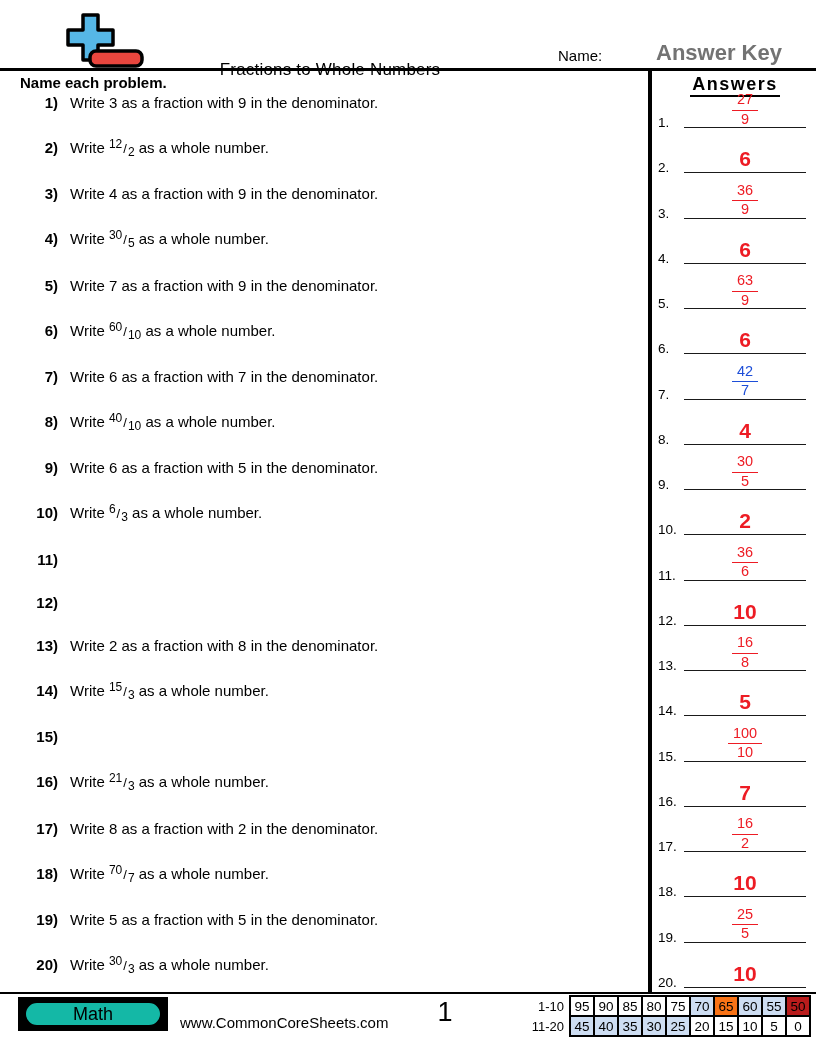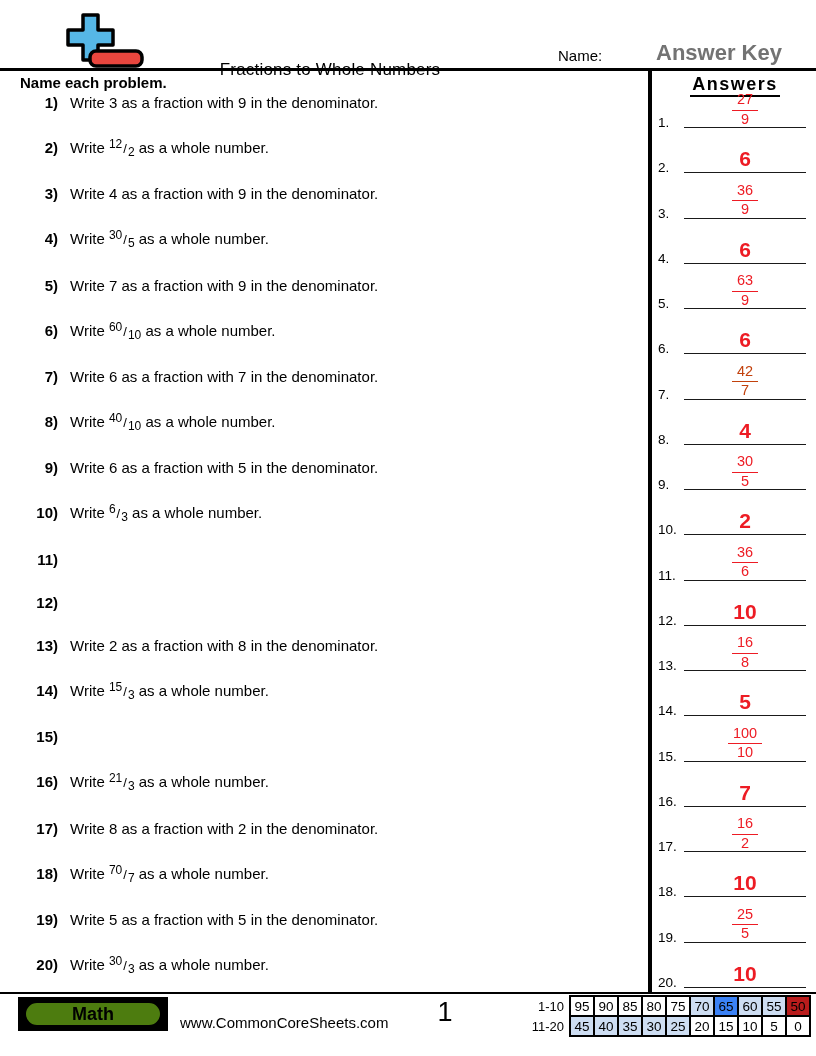--- a/index.html
+++ b/index.html
@@ -73,23 +73,23 @@
   .pfrac .slash { font-size:13px; padding:0 1px; }
   .pfrac sub { font-size:12px; vertical-align:-3px; }
 
   
   .footer-rule { position:absolute; left:0; top:992px; width:816px; height:2px; background:#000; }
   .subject-badge {
     position:absolute; left:18px; top:997px; width:150px; height:34px;
     background:#000; display:flex; align-items:center; justify-content:center;
   }
   .subject-badge .pill {
-    width:138px; height:26px; background:#4d7c0f; border:2.5px solid #000; border-radius:14px;
+    width:138px; height:26px; background:#14b8a6; border:2.5px solid #000; border-radius:14px;
     display:flex; align-items:center; justify-content:center;
-    font-size:18px; font-weight:bold;
+    font-size:18px; font-weight:normal;
   }
   .website { position:absolute; left:180px; top:1014px; font-size:15px; }
   .page-number { position:absolute; left:400px; top:997px; width:90px; text-align:center; font-size:27px; }
 
   .score-grid { position:absolute; left:528px; top:995px; border-collapse:collapse; }
   .score-grid td {
     border:2px solid #000; width:24px; height:20px; text-align:center;
     font-size:13.5px; padding:0;
   }
   .score-grid td.rowlabel {
@@ -158,21 +158,21 @@
     <span class="answer-label">6.</span>
     <span class="answer-line"></span>
     <span class="answer-whole" style="color: rgb(237, 28, 36);">6</span>
 
   </div>
 
   <div class="answer-slot">
     <span class="answer-label">7.</span>
     <span class="answer-line"></span>
 
-    <span class="answer-frac" style="color: #c2410c;"><span class="fn">42</span><span class="fd">7</span></span>
+    <span class="answer-frac" style="color: #1d4ed8;"><span class="fn">42</span><span class="fd">7</span></span>
   </div>
 
   <div class="answer-slot">
     <span class="answer-label">8.</span>
     <span class="answer-line"></span>
     <span class="answer-whole" style="color: rgb(237, 28, 36);">4</span>
 
   </div>
 
   <div class="answer-slot">
@@ -368,21 +368,21 @@
   <table class="score-grid">
       <tbody>
         <tr>
           <td class="rowlabel">1-10</td>
           <td>95</td>
           <td>90</td>
           <td>85</td>
           <td>80</td>
           <td>75</td>
           <td style="background: rgb(205, 221, 242);">70</td>
-          <td style="background: #3b82f6;">65</td>
+          <td style="background: #f97316;">65</td>
           <td style="background: rgb(205, 221, 242);">60</td>
           <td style="background: rgb(205, 221, 242);">55</td>
           <td style="background: #b91c1c;">50</td>
         </tr>
         <tr>
           <td class="rowlabel">11-20</td>
           <td style="background: rgb(205, 221, 242);">45</td>
           <td style="background: rgb(205, 221, 242);">40</td>
           <td style="background: rgb(205, 221, 242);">35</td>
           <td style="background: rgb(205, 221, 242);">30</td>

